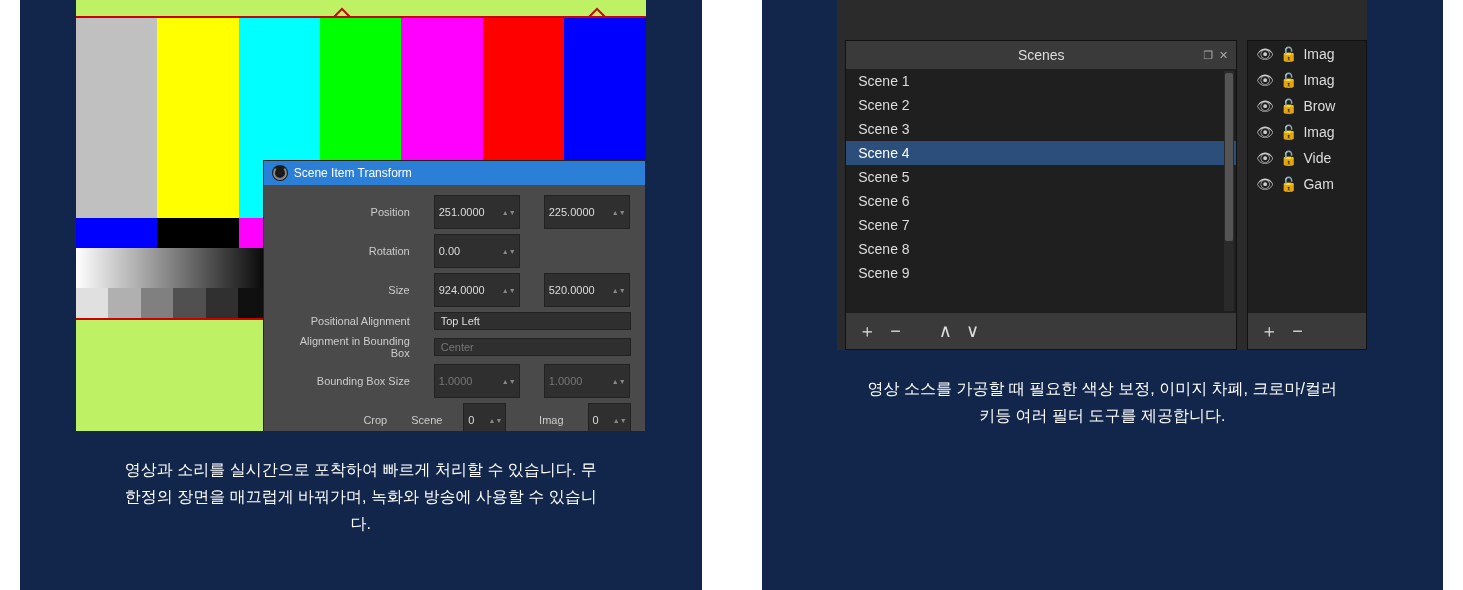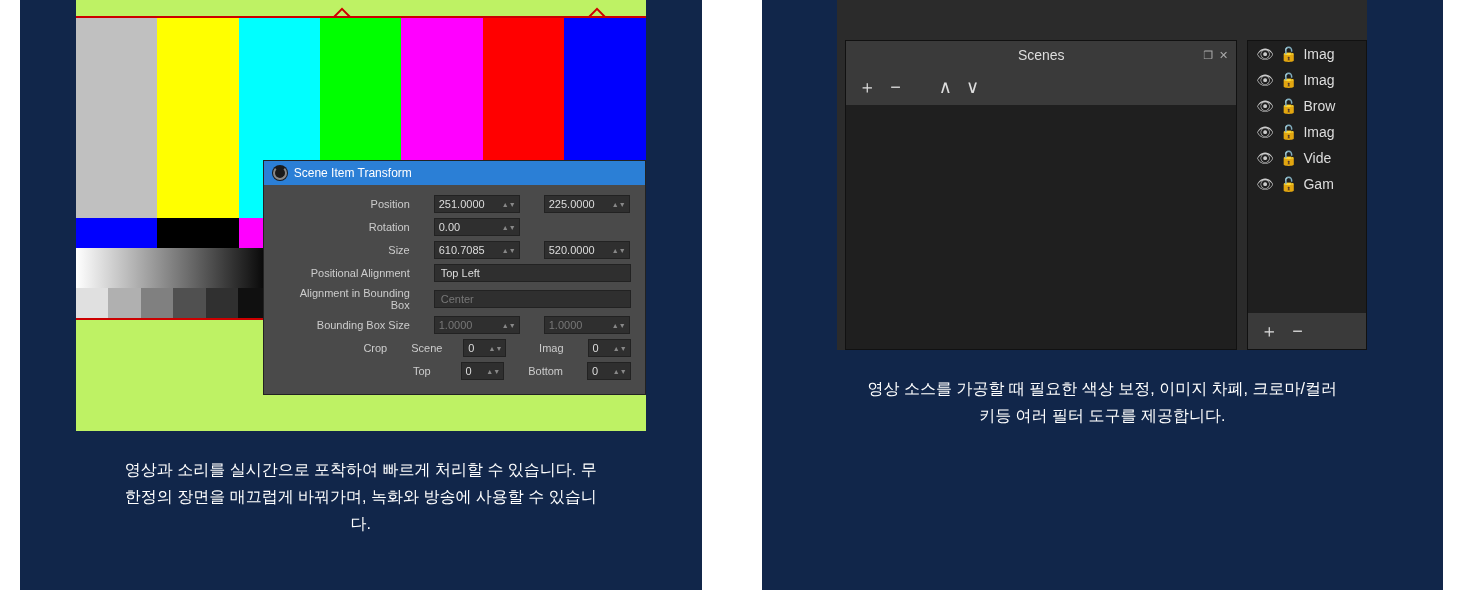--- a/index.html
+++ b/index.html
@@ -133,21 +133,21 @@
   width: 132px;
   text-align: right;
   color: #ccc;
   font-size: 11px;
 }
 .spin {
   background: #2f2f2f;
   border: 1px solid #222;
   color: #ddd;
   height: 18px;
-  padding: 8px 4px;
+  padding: 16px 4px;
   font-size: 11px;
   display: flex;
   align-items: center;
   justify-content: space-between;
 }
 .spin-w { width: 86px; }
 .spin-s { width: 50px; }
 .spinbtn {
   width: 12px;
   height: 16px;
@@ -334,21 +334,21 @@
         <div class="row">
           <span class="row-label">Rotation</span>
           <span class="spin spin-w">
               <span>0.00</span>
               <span class="spinbtn">▲▼</span>
             </span>
         </div>
         <div class="row">
           <span class="row-label">Size</span>
           <span class="spin spin-w">
-              <span>610.7085</span>
+              <span>924.0000</span>
               <span class="spinbtn">▲▼</span>
             </span>
           <span class="spin spin-w">
               <span>520.0000</span>
               <span class="spinbtn">▲▼</span>
             </span>
         </div>
         <div class="row">
           <span class="row-label">Positional Alignment</span>
           <span class="sel">Top Left</span>
@@ -404,20 +404,36 @@
 <div class="card">
   <div class="card-img right-img">
     <div class="panel scenes-panel">
       <div class="panel-header">
         <span>Scenes</span>
         <span class="panel-header-icons">
           <span>❐</span>
           <span>✕</span>
         </span>
       </div>
+      <div class="list">
+        <div class="list-inner" id="scenes-list">
+            <div class="list-item">Scene 1</div>
+            <div class="list-item">Scene 2</div>
+            <div class="list-item">Scene 3</div>
+            <div class="list-item selected">Scene 4</div>
+            <div class="list-item">Scene 5</div>
+            <div class="list-item">Scene 6</div>
+            <div class="list-item">Scene 7</div>
+            <div class="list-item">Scene 8</div>
+            <div class="list-item">Scene 9</div>
+          </div>
+        <div class="scrollbar">
+            <div class="thumb"></div>
+          </div>
+      </div>
       <div class="toolbar">
         <span>＋</span>
         <span>−</span>
         <span class="spacer"></span>
         <span>∧</span>
         <span>∨</span>
       </div>
     </div>
     <div class="panel sources-panel">
       <div class="list">

